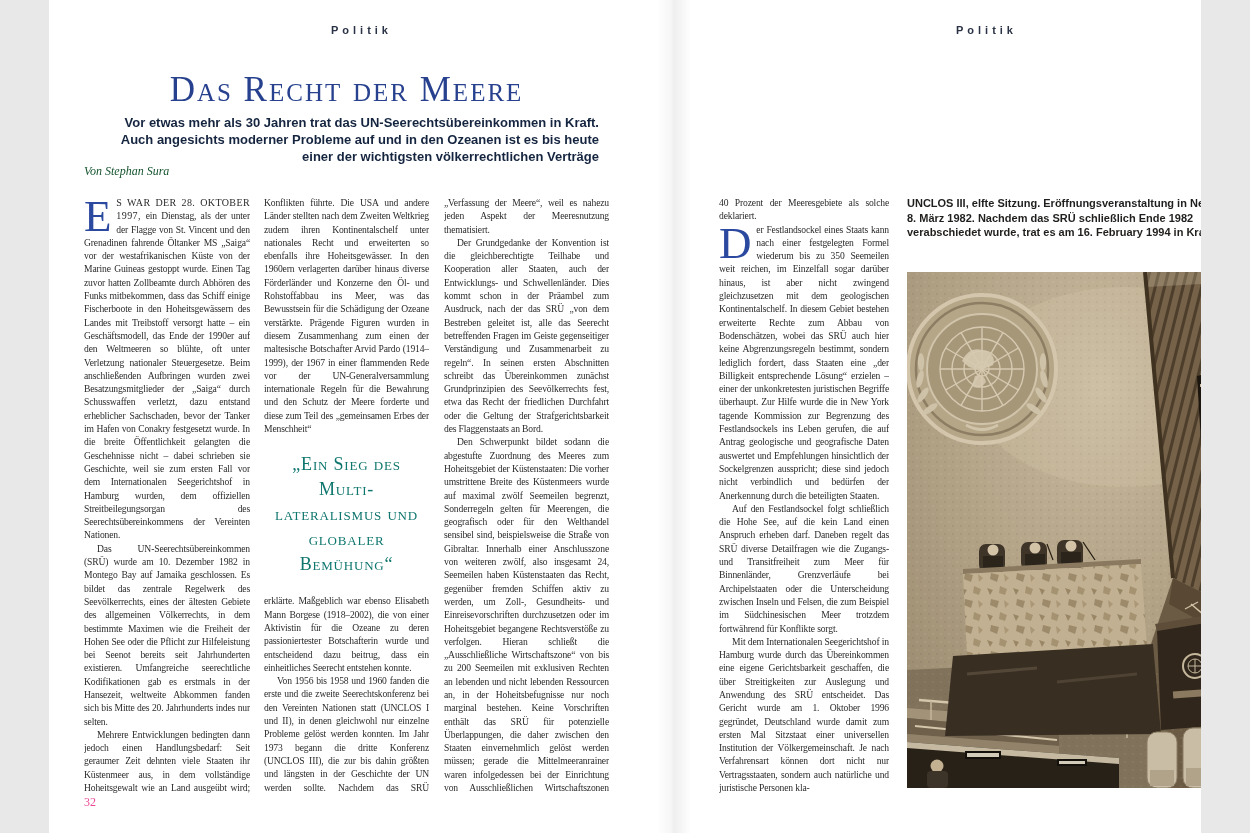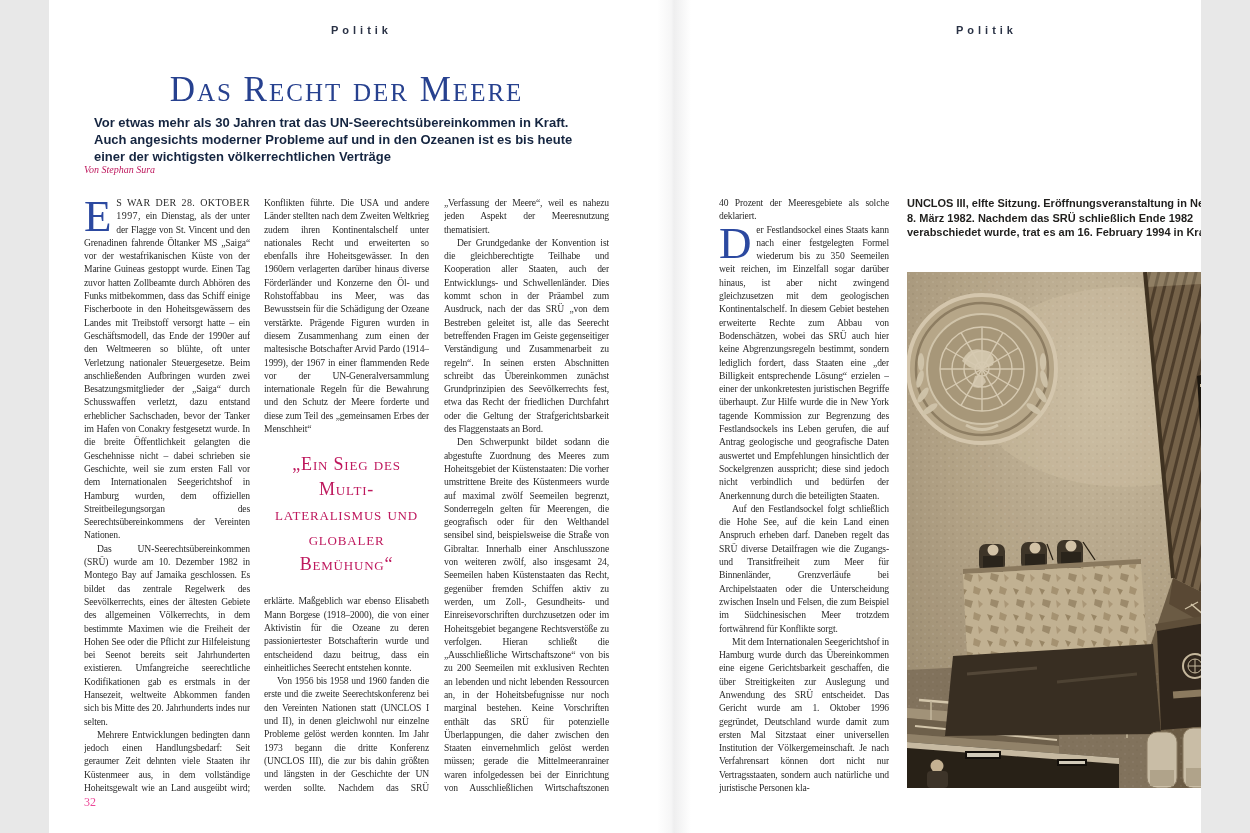--- a/index.html
+++ b/index.html
@@ -6,35 +6,35 @@
   #spread{position:relative;width:1152px;height:833px;background:#ffffff;margin:0 auto;
           font-family:"Liberation Serif",serif;overflow:hidden;}
   .spine{position:absolute;left:608px;top:0;width:34px;height:833px;pointer-events:none;
          background:linear-gradient(90deg,rgba(0,0,0,0) 0%,rgba(70,70,80,0.05) 42%,rgba(70,70,80,0.09) 50%,rgba(0,0,0,0) 100%);}
   .running-head{position:absolute;top:24px;font-family:"Liberation Sans",sans-serif;
                 font-weight:bold;font-size:11px;letter-spacing:4px;color:#2a3245;text-align:center;}
   #running-head-left{left:0;width:625px;}
   #running-head-right{left:625px;width:625px;}
   #article-title{position:absolute;left:35px;top:70px;width:525px;text-align:center;
                  font-variant:small-caps;font-size:35px;letter-spacing:2px;color:#27418f;}
-  #article-subtitle{position:absolute;left:45px;top:114px;width:505px;text-align:left;
+  #article-subtitle{position:absolute;left:45px;top:114px;width:505px;text-align:right;
                     font-family:"Liberation Sans",sans-serif;font-weight:bold;font-size:13px;
                     line-height:17px;color:#152540;}
-  #byline{position:absolute;left:35px;top:164px;font-style:italic;font-size:10px;color:#be185d;}
+  #byline{position:absolute;left:35px;top:164px;font-style:italic;font-size:12px;color:#14532d;}
   .col{position:absolute;top:196px;height:600px;overflow:hidden;text-align:justify;
        font-size:9.6px;line-height:13.3px;letter-spacing:-0.15px;color:#2b2b2b;}
   #col1{left:35px;width:166px;}
   #col2{left:215px;width:165px;}
   #col3{left:395px;width:165px;}
   #col4{left:670px;width:170px;}
   .col p{margin:0;}
   .col p.indent{text-indent:13px;}
   .dropcap{float:left;font-size:45px;line-height:36px;padding:2px 5px 0 0;color:#2c49a0;}
   .lead-caps{letter-spacing:0.4px;font-size:10px;}
-  .pullquote{margin:17px 2px;text-align:center;font-variant:small-caps;color:#be185d;
+  .pullquote{margin:17px 2px;text-align:center;font-variant:small-caps;color:#0f766e;
              font-size:18px;line-height:25px;letter-spacing:0.8px;font-weight:500;}
   #photo-caption{position:absolute;left:858px;top:196px;width:340px;
                  font-family:"Liberation Sans",sans-serif;font-weight:bold;font-size:11px;
                  line-height:14.6px;color:#201f1d;}
   #photo{position:absolute;left:858px;top:272px;width:352px;height:516px;overflow:hidden;}
   #photo svg{display:block;}
   .footer-text{position:absolute;top:836px;font-family:"Liberation Sans",sans-serif;
                font-size:10.5px;color:#353535;}
   #footer-mare-left{left:360px;width:200px;text-align:right;}
   #footer-mare-right{left:670px;}
@@ -55,21 +55,21 @@
   <div id="byline">Von Stephan Sura</div>
 
   <div class="col" id="col1">
       <p><span class="dropcap">E</span><span class="lead-caps">S WAR DER 28. OKTOBER 1997, </span>ein Dienstag, als der unter der Flagge von St. Vincent und den Grenadinen fahrende Öltanker MS „Saiga“ vor der westafrikanischen Küste von der Marine Guineas gestoppt wurde. Einen Tag zuvor hatten Zollbeamte durch Abhören des Funks mitbekommen, dass das Schiff einige Fischerboote in den Hoheitsgewässern des Landes mit Treibstoff versorgt hatte – ein Geschäftsmodell, das Ende der 1990er auf den Weltmeeren so blühte, oft unter Verletzung nationaler Steuergesetze. Beim anschließenden Aufbringen wurden zwei Besatzungsmitglieder der „Saiga“ durch Schusswaffen verletzt, dazu entstand erheblicher Sachschaden, bevor der Tanker im Hafen von Conakry festgesetzt wurde. In die breite Öffentlichkeit gelangten die Geschehnisse nicht – dabei schrieben sie Geschichte, weil sie zum ersten Fall vor dem Internationalen Seegerichtshof in Hamburg wurden, dem offiziellen Streitbeilegungsorgan des Seerechtsübereinkommens der Vereinten Nationen.</p>
       <p class="indent">Das UN-Seerechtsübereinkommen (SRÜ) wurde am 10. Dezember 1982 in Montego Bay auf Jamaika geschlossen. Es bildet das zentrale Regelwerk des Seevölkerrechts, eines der ältesten Gebiete des allgemeinen Völkerrechts, in dem bestimmte Maximen wie die Freiheit der Hohen See oder die Pflicht zur Hilfeleistung bei Seenot bereits seit Jahrhunderten existieren. Umfangreiche seerechtliche Kodifikationen gab es erstmals in der Hansezeit, weltweite Abkommen fanden sich bis Mitte des 20. Jahrhunderts indes nur selten.</p>
       <p class="indent">Mehrere Entwicklungen bedingten dann jedoch einen Handlungsbedarf: Seit geraumer Zeit dehnten viele Staaten ihr Küstenmeer aus, in dem vollständige Hoheitsgewalt wie an Land ausgeübt wird; dieses betrug vorher meist drei, nun aber bis zu zwölf Seemeilen, was vermehrt zu</p>
     </div>
   <div class="col" id="col2">
       <p>Konflikten führte. Die USA und andere Länder stellten nach dem Zweiten Weltkrieg zudem ihren Kontinentalschelf unter nationales Recht und erweiterten so ebenfalls ihre Hoheitsgewässer. In den 1960ern verlagerten darüber hinaus diverse Förderländer und Konzerne den Öl- und Rohstoffabbau ins Meer, was das Bewusstsein für die Schädigung der Ozeane verstärkte. Prägende Figuren wurden in diesem Zusammenhang zum einen der maltesische Botschafter Arvid Pardo (1914–1999), der 1967 in einer flammenden Rede vor der UN-Generalversammlung internationale Regeln für die Bewahrung und den Schutz der Meere forderte und diese zum Teil des „gemeinsamen Erbes der Menschheit“</p>
       <div class="pullquote">„Ein Sieg des Multi-<br>lateralismus und<br>globaler Bemühung“</div>
-      <p>erklärte. Maßgeblich war ebenso Elisabeth Mann Borgese (1918–2000), die von einer Aktivistin für die Ozeane zu deren passioniertester Botschafterin wurde und entscheidend dazu beitrug, dass ein einheitliches Seerecht entstehen konnte.</p>
+      <p>erklärte. Maßgeblich war ebenso Elisabeth Mann Borgese (1918–2002), die von einer Aktivistin für die Ozeane zu deren passioniertester Botschafterin wurde und entscheidend dazu beitrug, dass ein einheitliches Seerecht entstehen konnte.</p>
       <p class="indent">Von 1956 bis 1958 und 1960 fanden die erste und die zweite Seerechtskonferenz bei den Vereinten Nationen statt (UNCLOS I und II), in denen gleichwohl nur einzelne Probleme gelöst werden konnten. Im Jahr 1973 begann die dritte Konferenz (UNCLOS III), die zur bis dahin größten und längsten in der Geschichte der UN werden sollte. Nachdem das SRÜ schließlich Ende 1982 verabschiedet wurde, trat es am 16. November 1994 in Kraft, wie vorgesehen ein Jahr nach Hinterlegung der 60. Ratifikationsurkunde. Der singapurische Diplomat Tommy Koh, der die Konferenz leitete, nannte es die</p>
     </div>
   <div class="col" id="col3">
       <p>„Verfassung der Meere“, weil es nahezu jeden Aspekt der Meeresnutzung thematisiert.</p>
       <p class="indent">Der Grundgedanke der Konvention ist die gleichberechtigte Teilhabe und Kooperation aller Staaten, auch der Entwicklungs- und Schwellenländer. Dies kommt schon in der Präambel zum Ausdruck, nach der das SRÜ „von dem Bestreben geleitet ist, alle das Seerecht betreffenden Fragen im Geiste gegenseitiger Verständigung und Zusammenarbeit zu regeln“. In seinen ersten Abschnitten schreibt das Übereinkommen zunächst Grundprinzipien des Seevölkerrechts fest, etwa das Recht der friedlichen Durchfahrt oder die Geltung der Strafgerichtsbarkeit des Flaggenstaats an Bord.</p>
       <p class="indent">Den Schwerpunkt bildet sodann die abgestufte Zuordnung des Meeres zum Hoheitsgebiet der Küstenstaaten: Die vorher umstrittene Breite des Küstenmeers wurde auf maximal zwölf Seemeilen begrenzt, Sonderregeln gelten für Meerengen, die geografisch oder für den Welthandel sensibel sind, beispielsweise die Straße von Gibraltar. Innerhalb einer Anschlusszone von weiteren zwölf, also insgesamt 24, Seemeilen haben Küstenstaaten das Recht, gegenüber fremden Schiffen aktiv zu werden, um Zoll-, Gesundheits- und Einreisevorschriften durchzusetzen oder im Hoheitsgebiet begangene Rechtsverstöße zu verfolgen. Hieran schließt die „Ausschließliche Wirtschaftszone“ von bis zu 200 Seemeilen mit exklusiven Rechten an lebenden und nicht lebenden Ressourcen an, in der Hoheitsbefugnisse nur noch marginal bestehen. Keine Vorschriften enthält das SRÜ für potenzielle Überlappungen, die daher zwischen den Staaten einvernehmlich gelöst werden müssen; gerade die Mittelmeeranrainer waren infolgedessen bei der Einrichtung von Ausschließlichen Wirtschaftszonen bisher sehr zurückhaltend, weltweit sind heute dennoch circa</p>
     </div>
   <div class="col" id="col4">
       <p>40 Prozent der Meeresgebiete als solche deklariert.</p>
       <p><span class="dropcap">D</span>er Festlandsockel eines Staats kann nach einer festgelegten Formel wiederum bis zu 350 Seemeilen weit reichen, im Einzelfall sogar darüber hinaus, ist aber nicht zwingend gleichzusetzen mit dem geologischen Kontinentalschelf. In diesem Gebiet bestehen erweiterte Rechte zum Abbau von Bodenschätzen, wobei das SRÜ auch hier keine Abgrenzungsregeln bestimmt, sondern lediglich fordert, dass Staaten eine „der Billigkeit entsprechende Lösung“ erzielen – einer der unkonkretesten juristischen Begriffe überhaupt. Zur Hilfe wurde die in New York tagende Kommission zur Begrenzung des Festlandsockels ins Leben gerufen, die auf Antrag geologische und geografische Daten auswertet und Empfehlungen hinsichtlich der Sockelgrenzen ausspricht; diese sind jedoch nicht verbindlich und bedürfen der Anerkennung durch die beteiligten Staaten.</p>

